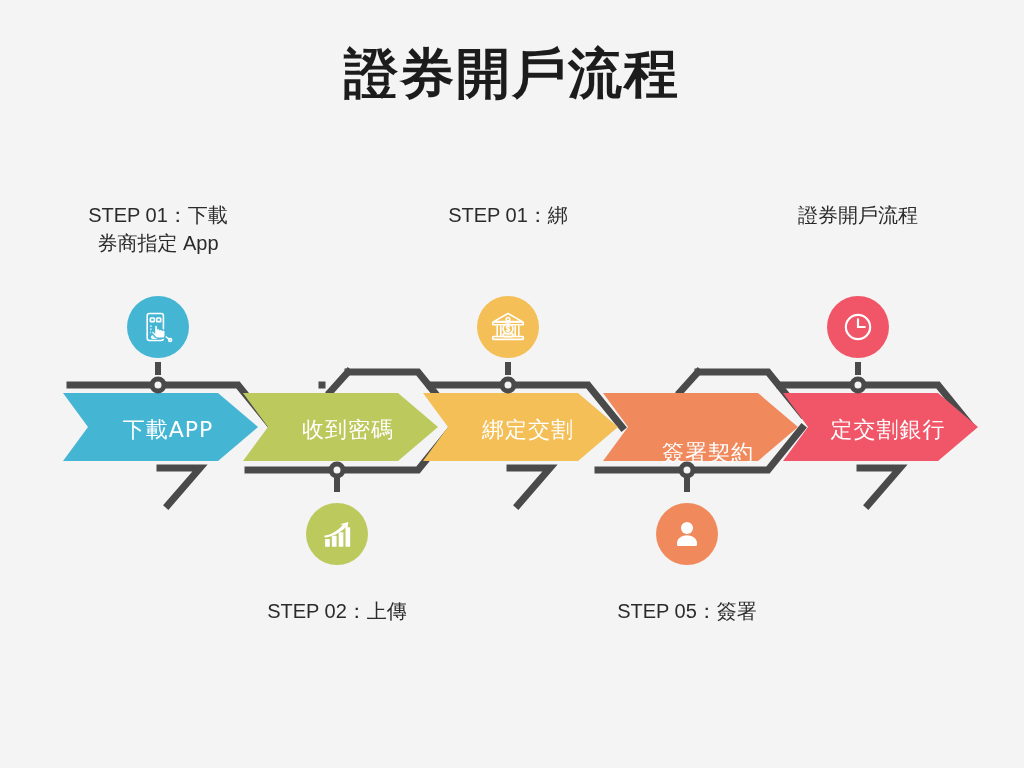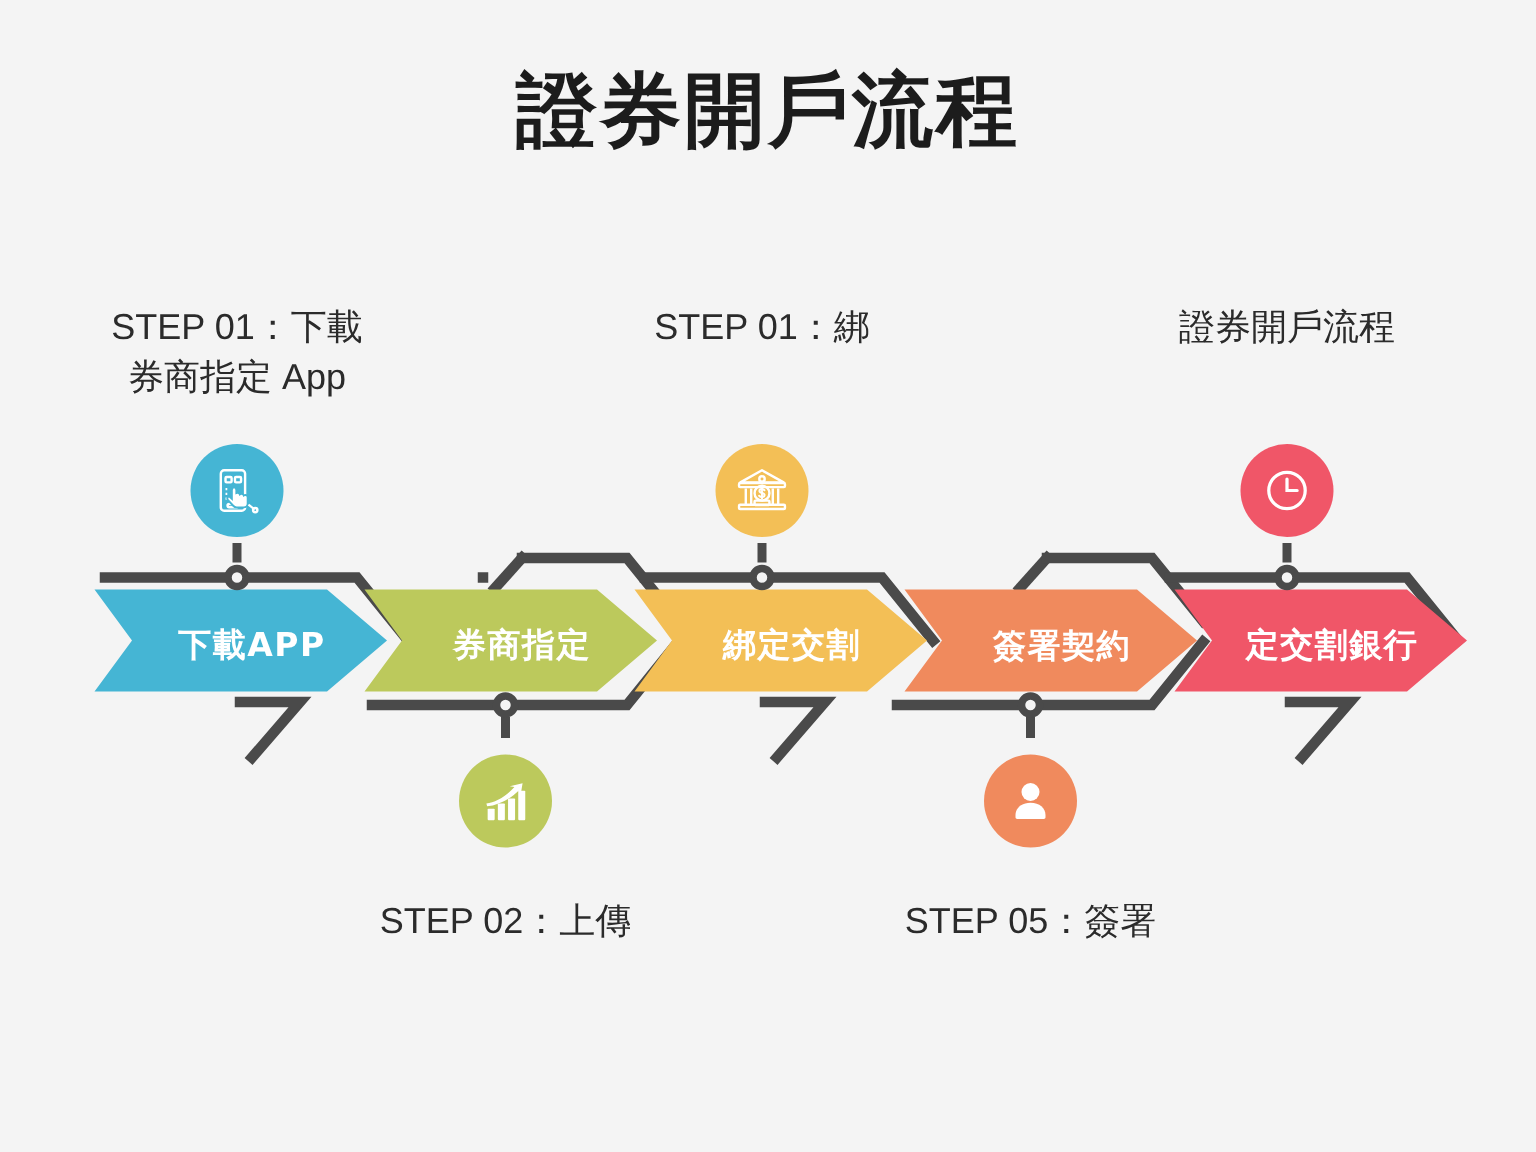--- a/index.html
+++ b/index.html
@@ -28,42 +28,42 @@
 
   
   .flow-svg{position:absolute;left:0;top:0;width:1024px;height:768px;pointer-events:none;}
   .flow-svg *{pointer-events:auto;}
 
   
   .chev-label{
     position:absolute;
     color:#ffffff;
     font-size:22px;
-    font-weight:700;
+    font-weight:400;
     letter-spacing:1px;
     white-space:nowrap;
     text-align:center;
     font-family:"DejaVu Sans","Liberation Sans",sans-serif;
   }
 
   
   .icon-bubble{
     position:absolute;
     width:62px;height:62px;
     border-radius:50%;
     display:flex;align-items:center;justify-content:center;
   }
   .icon-bubble svg{display:block;}
 
   
   .step-caption{
     position:absolute;
     text-align:center;
     color:#2b2b2b;
-    font-size:24px;
+    font-size:20px;
     line-height:1.38;
     white-space:nowrap;
     font-family:"Liberation Sans","DejaVu Sans",sans-serif;
   }
   .step-caption .ln{display:block;}
 </style>
 </head>
 <body style="background: rgb(244, 244, 244);">
 
 <div class="stage">
@@ -117,23 +117,23 @@
     <g fill="#f4f4f4" stroke="#4a4a4a" stroke-width="5">
       <circle cx="158" cy="385" r="6"></circle>
       <circle cx="337" cy="470" r="6"></circle>
       <circle cx="508" cy="385" r="6"></circle>
       <circle cx="687" cy="470" r="6"></circle>
       <circle cx="858" cy="385" r="6"></circle>
     </g>
   </svg>
 
   <div class="chev-label" style="left:88px;top:415px;width:160px;">下載APP</div>
-  <div class="chev-label" style="left:268px;top:415px;width:160px;">券商指定</div>
+  <div class="chev-label" style="left:268px;top:415px;width:160px;">收到密碼</div>
   <div class="chev-label" style="left:448px;top:415px;width:160px;">綁定交割</div>
-  <div class="chev-label" style="left:628px;top:416px;width:160px;text-align:center;">簽署契約</div>
+  <div class="chev-label" style="left:628px;top:438px;width:160px;text-align:center;">簽署契約</div>
   <div class="chev-label" style="left:808px;top:415px;width:160px;">定交割銀行</div>
 
   <div class="icon-bubble" style="left:127px;top:296px;background:#45b5d4;">
     <span>
       <svg width="36" height="36" viewBox="0 0 40 40" fill="none" stroke="#ffffff" stroke-width="1.8">
         <rect x="8" y="5" width="18" height="30" rx="2.5"></rect>
         <rect x="11.5" y="10" width="4.5" height="4" rx="0.8"></rect>
         <rect x="18.5" y="10" width="4.5" height="4" rx="0.8"></rect>
         <line x1="11.5" y1="19" x2="12.8" y2="19"></line>
         <line x1="11.5" y1="22.5" x2="12.8" y2="22.5"></line>

